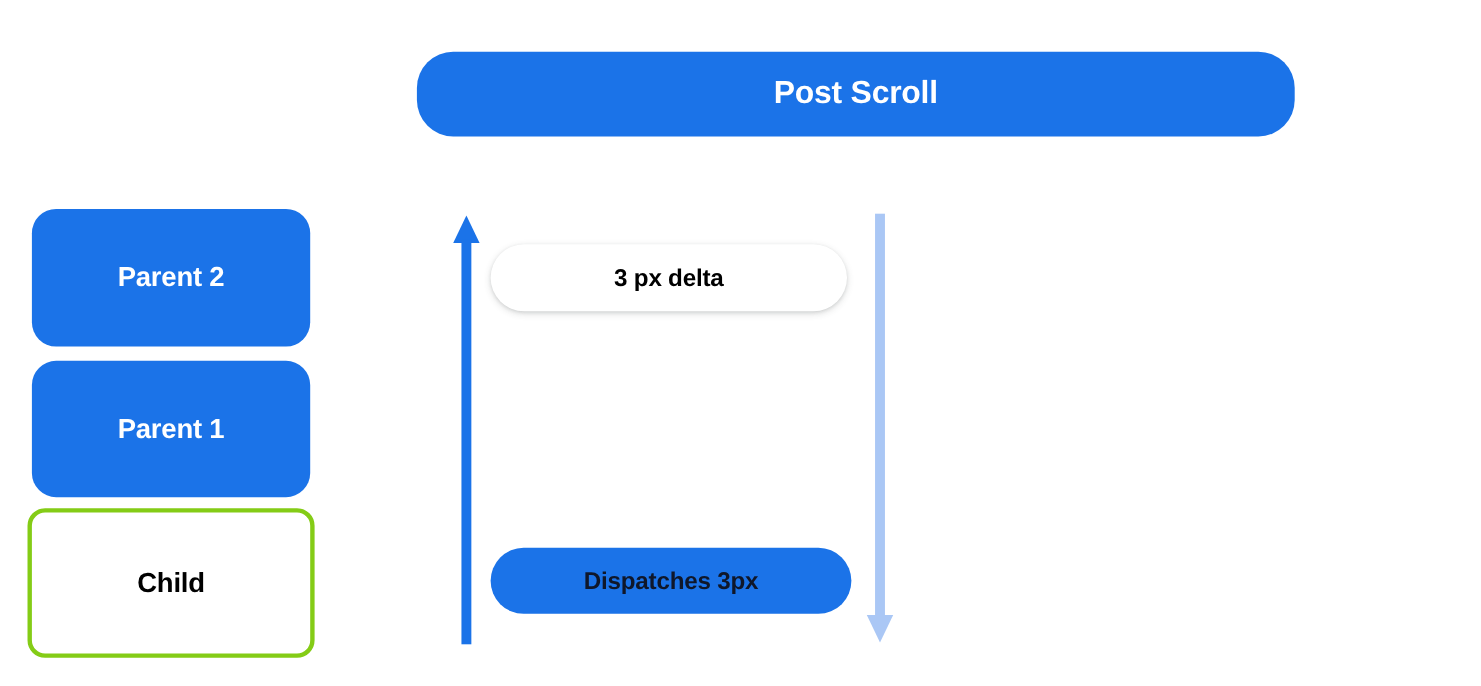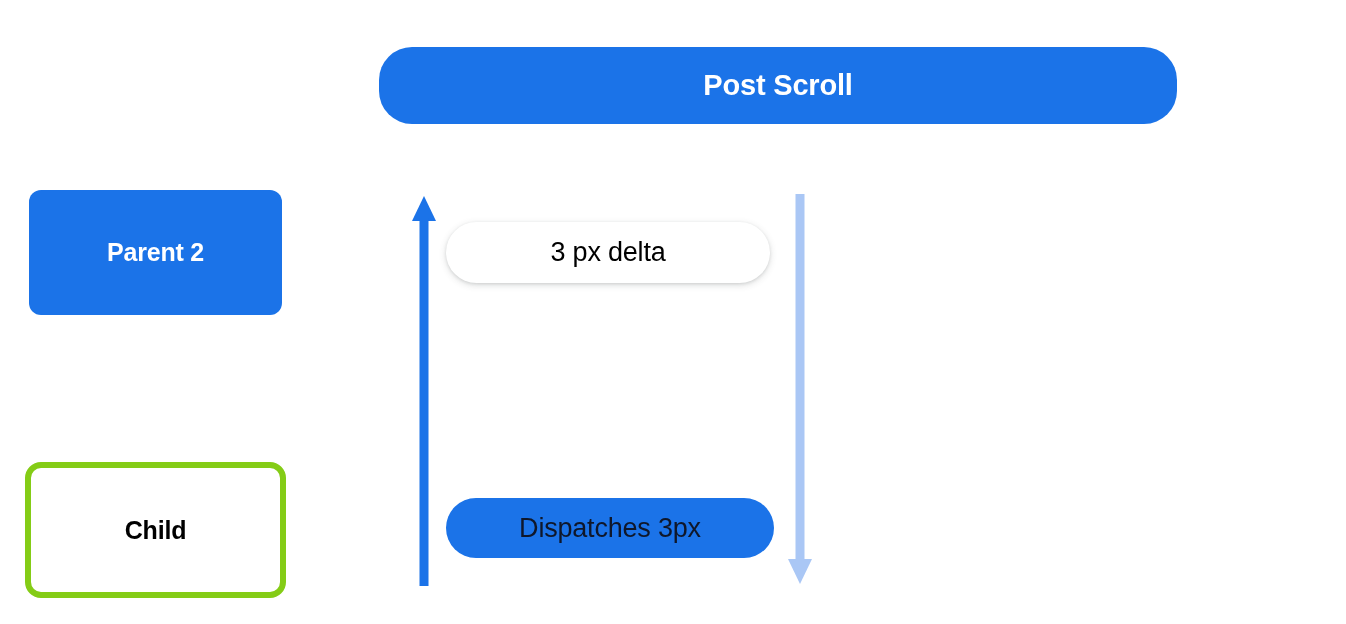--- a/index.html
+++ b/index.html
@@ -40,37 +40,37 @@
     line-height: 1;
   }
 
   
   .stack-box {
     position: absolute;
     display: flex;
     align-items: center;
     justify-content: center;
     box-sizing: border-box;
-    border-radius: 12px;
+    border-radius: 22px;
   }
   .stack-box .label {
     font-size: 25px;
     font-weight: bold;
     letter-spacing: -0.2px;
     line-height: 1;
   }
   .stack-box.filled {
     background: #1b73e8;
   }
   .stack-box.filled .label {
     color: #ffffff;
   }
   .stack-box.outlined {
     background: #ffffff;
-    border: 6px solid #84cc16;
+    border: 4px solid #84cc16;
     border-radius: 16px;
   }
   .stack-box.outlined .label {
     color: #000000;
     font-weight: bold;
   }
 
   #box-parent2 { left: 29px; top: 190px; width: 253px; height: 125px; }
   #box-parent1 { left: 29px; top: 328px; width: 253px; height: 124px; }
   #box-child   { left: 25px; top: 462px; width: 261px; height: 136px; }
@@ -94,22 +94,22 @@
 
   
   .callout {
     position: absolute;
     display: flex;
     align-items: center;
     justify-content: center;
     box-sizing: border-box;
   }
   .callout .label {
-    font-size: 27px;
-    font-weight: normal;
+    font-size: 22px;
+    font-weight: bold;
     letter-spacing: -0.2px;
     line-height: 1;
   }
   #pill-delta {
     left: 446px;
     top: 222px;
     width: 324px;
     height: 61px;
     background: #ffffff;
     border-radius: 31px;
@@ -134,20 +134,23 @@
 <div id="canvas">
 
   <div class="header-pill">
     <span class="label">Post Scroll</span>
   </div>
 
   <div id="box-parent2" class="stack-box filled">
     <span class="label">Parent 2</span>
   </div>
 
+  <div id="box-parent1" class="stack-box filled">
+    <span class="label">Parent 1</span>
+  </div>
 
   <div id="box-child" class="stack-box outlined">
     <span class="label">Child</span>
   </div>
 
   <svg id="arrow-up" class="arrow" viewBox="0 0 28 392">
     <polygon points="14,2 26,27 2,27" fill="#1b73e8"></polygon>
     <rect x="9.5" y="24" width="9" height="368" fill="#1b73e8"></rect>
   </svg>
 

